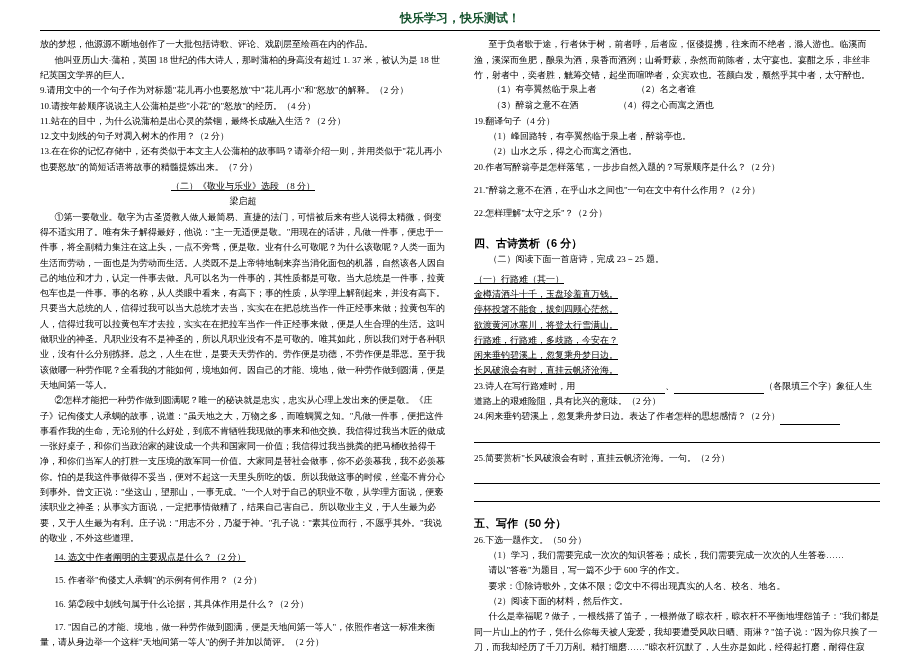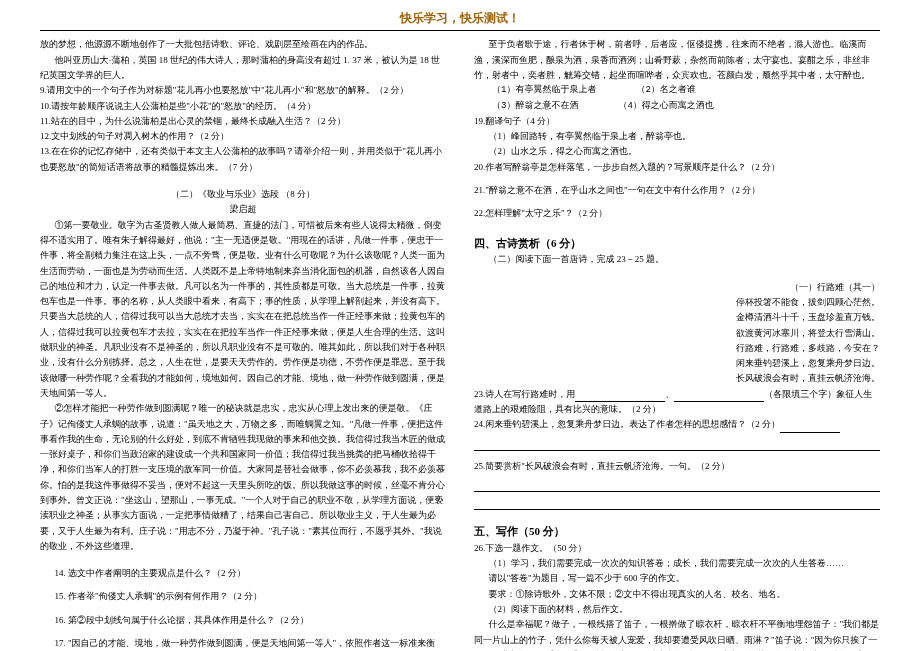--- a/index.html
+++ b/index.html
@@ -9,21 +9,21 @@
     line-height: 1.7;
     color: #000;
     background: #fff;
     width: 920px;
     height: 651px;
     overflow: hidden;
     padding: 8px 40px 6px 40px;
   }
   .header {
     text-align: center;
-    color: #a16207;
+    color: #14532d;
     font-size: 12px;
     font-weight: bold;
     margin-bottom: 2px;
     font-family: "SimHei", "黑体", sans-serif;
   }
   .divider {
     border-top: 1px solid #000;
     margin-bottom: 6px;
   }
   .columns {
@@ -34,42 +34,42 @@
     flex: 1;
     min-width: 0;
   }
   .para {
     text-indent: 1.6em;
     margin-bottom: 0;
   }
   .center {
     text-align: center;
   }
-  .small-gap { margin-top: 12px; }
+  .small-gap { margin-top: 4px; text-decoration: underline; }
   .mid-gap { margin-top: 8px; }
   .big-gap { margin-top: 12px; }
   .blank-long {
     display: inline-block;
     border-bottom: 1px solid #000;
     min-width: 90px;
     height: 0.9em;
     vertical-align: bottom;
   }
   .blank-full {
     border-bottom: 1px solid #000;
     height: 0.9em;
     margin-top: 10px;
   }
   .sect-title {
-    font-family: Liberation Serif, serif;
+    font-family: Liberation Sans, sans-serif;
     font-weight: bold;
     font-size: 11px;
   }
   .poem {
-    text-align: right;
+    text-align: left;
     line-height: 1.7;
   }
   .sub-opts {
     display: flex;
     gap: 40px;
     padding-left: 2em;
     font-family: Liberation Mono, monospace;
   }
 </style>
 </head>
@@ -119,22 +119,22 @@
     <div class="para">（2）山水之乐，得之心而寓之酒也。</div>
     <div class="para" style="text-indent:0">20.作者写醉翁亭是怎样落笔，一步步自然入题的？写景顺序是什么？（2 分）</div>
     <div class="para mid-gap" style="text-indent:0">21."醉翁之意不在酒，在乎山水之间也"一句在文中有什么作用？（2 分）</div>
     <div class="para mid-gap" style="text-indent:0">22.怎样理解"太守之乐"？（2 分）</div>
 
     <div class="sect-title big-gap">四、古诗赏析（6 分）</div>
     <div class="para">（二）阅读下面一首唐诗，完成 23－25 题。</div>
 
     <div class="poem small-gap">
       <div>（一）行路难（其一）</div>
+      <div>金樽清酒斗十千，玉盘珍羞直万钱。</div>
       <div>停杯投箸不能食，拔剑四顾心茫然。</div>
-      <div>金樽清酒斗十千，玉盘珍羞直万钱。</div>
       <div>欲渡黄河冰塞川，将登太行雪满山。</div>
       <div>行路难，行路难，多歧路，今安在？</div>
       <div>闲来垂钓碧溪上，忽复乘舟梦日边。</div>
       <div>长风破浪会有时，直挂云帆济沧海。</div>
     </div>
 
     <div style="text-indent:0">
       <span>23.诗人在写行路难时，用</span><span class="blank-long"></span><span>、</span><span class="blank-long"></span><span>（各限填三个字）象征人生道路上的艰难险阻，具有比兴的意味。（2 分）</span>
     </div>
 

